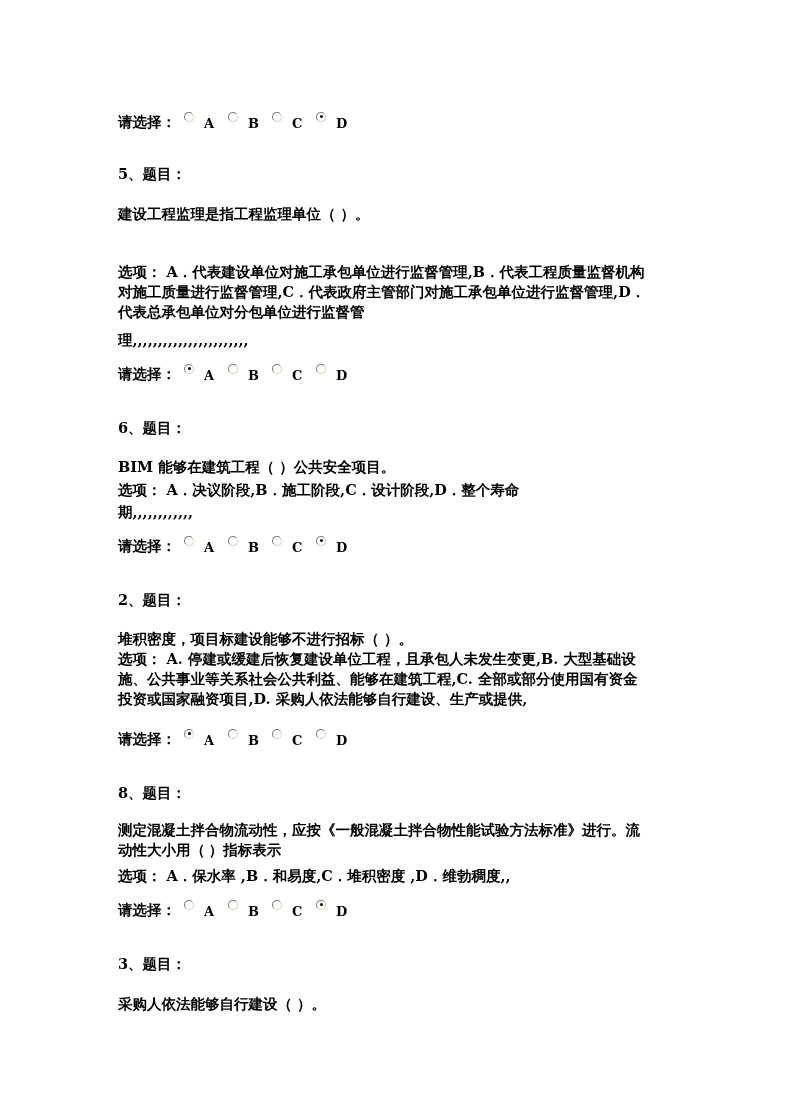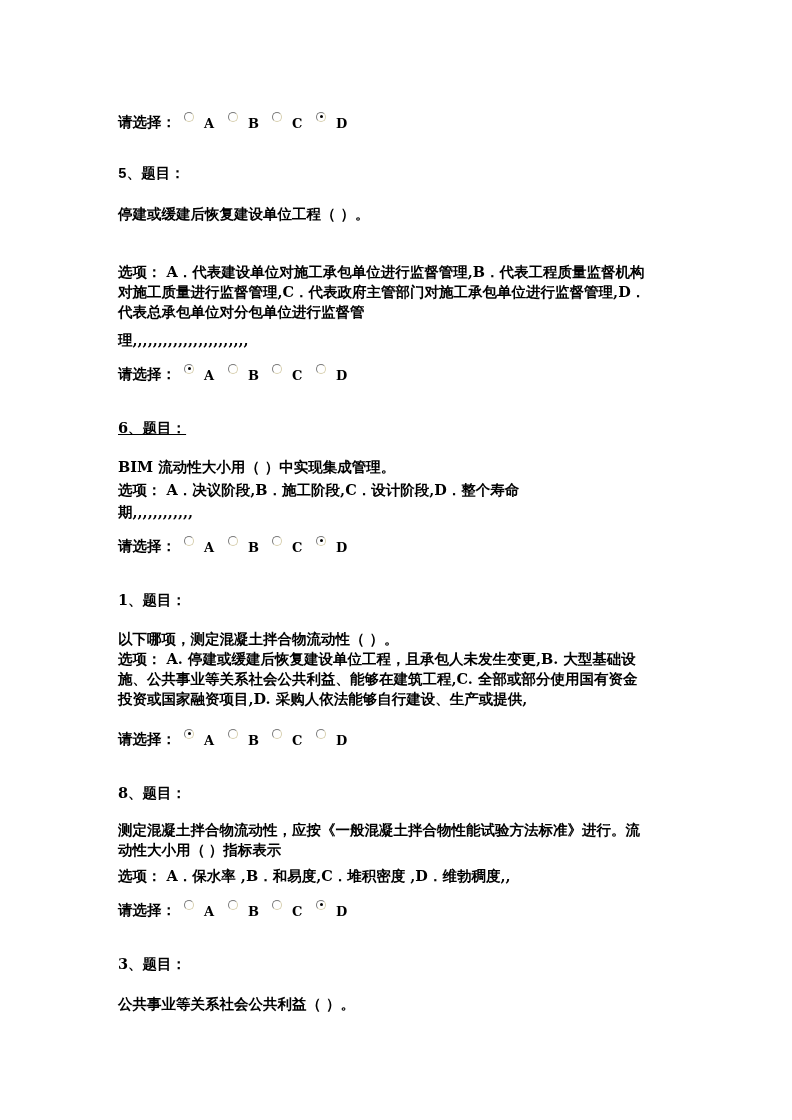--- a/index.html
+++ b/index.html
@@ -109,22 +109,22 @@
     <span class="opt">
         <span class="radio"></span>
         <span class="opt-letter">C</span>
       </span>
     <span class="opt">
         <span class="radio checked"></span>
         <span class="opt-letter">D</span>
       </span>
   </div>
 
-  <div class="line" style="top:164px;font-family:Liberation Mono, monospace;">5、题目：</div>
-  <div class="line" style="top:204px;">停建或缓建后恢复建设单位工程（    ）。</div>
+  <div class="line" style="top:164px;">5、题目：</div>
+  <div class="line" style="top:204px;">建设工程监理是指工程监理单位（    ）。</div>
   <div class="para" style="top:262px;">选项： A．代表建设单位对施工承包单位进行监督管理,B．代表工程质量监督机构对施工质量进行监督管理,C．代表政府主管部门对施工承包单位进行监督管理,D．代表总承包单位对分包单位进行监督管</div>
   <div class="line" style="top:330px;">理,,,,,,,,,,,,,,,,,,,,,,,</div>
   <div class="choice-row" style="top:362px;">
     <span class="choice-label">请选择：</span>
     <span class="opt">
         <span class="radio checked"></span>
         <span class="opt-letter">A</span>
       </span>
     <span class="opt">
         <span class="radio"></span>
@@ -133,22 +133,22 @@
     <span class="opt">
         <span class="radio"></span>
         <span class="opt-letter">C</span>
       </span>
     <span class="opt">
         <span class="radio"></span>
         <span class="opt-letter">D</span>
       </span>
   </div>
 
-  <div class="line" style="top:418px;text-decoration:underline;">6、题目：</div>
-  <div class="line" style="top:457px;">BIM 流动性大小用（  ）中实现集成管理。</div>
+  <div class="line" style="top:418px;">6、题目：</div>
+  <div class="line" style="top:457px;">BIM 能够在建筑工程（  ）公共安全项目。</div>
   <div class="line" style="top:480px;">选项： A．决议阶段,B．施工阶段,C．设计阶段,D．整个寿命</div>
   <div class="line" style="top:502px;">期,,,,,,,,,,,,</div>
   <div class="choice-row" style="top:534px;">
     <span class="choice-label">请选择：</span>
     <span class="opt">
         <span class="radio"></span>
         <span class="opt-letter">A</span>
       </span>
     <span class="opt">
         <span class="radio"></span>
@@ -157,22 +157,22 @@
     <span class="opt">
         <span class="radio"></span>
         <span class="opt-letter">C</span>
       </span>
     <span class="opt">
         <span class="radio checked"></span>
         <span class="opt-letter">D</span>
       </span>
   </div>
 
-  <div class="line" style="top:590px;">1、题目：</div>
-  <div class="line" style="top:629px;">以下哪项，测定混凝土拌合物流动性（    ）。</div>
+  <div class="line" style="top:590px;">2、题目：</div>
+  <div class="line" style="top:629px;">堆积密度，项目标建设能够不进行招标（    ）。</div>
   <div class="para" style="top:649px;">选项： A. 停建或缓建后恢复建设单位工程，且承包人未发生变更,B. 大型基础设施、公共事业等关系社会公共利益、能够在建筑工程,C. 全部或部分使用国有资金投资或国家融资项目,D. 采购人依法能够自行建设、生产或提供,</div>
   <div class="choice-row" style="top:727px;">
     <span class="choice-label">请选择：</span>
     <span class="opt">
         <span class="radio checked"></span>
         <span class="opt-letter">A</span>
       </span>
     <span class="opt">
         <span class="radio"></span>
         <span class="opt-letter">B</span>
@@ -204,15 +204,15 @@
         <span class="radio"></span>
         <span class="opt-letter">C</span>
       </span>
     <span class="opt">
         <span class="radio checked"></span>
         <span class="opt-letter">D</span>
       </span>
   </div>
 
   <div class="line" style="top:954px;">3、题目：</div>
-  <div class="line" style="top:994px;">公共事业等关系社会公共利益（  ）。</div>
+  <div class="line" style="top:994px;">采购人依法能够自行建设（  ）。</div>
 
 </div>
 
 </body></html>

